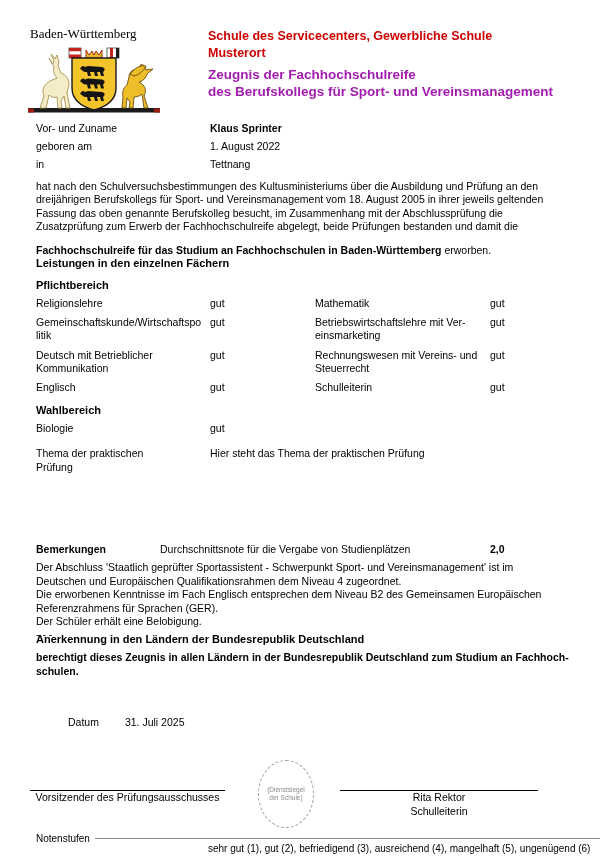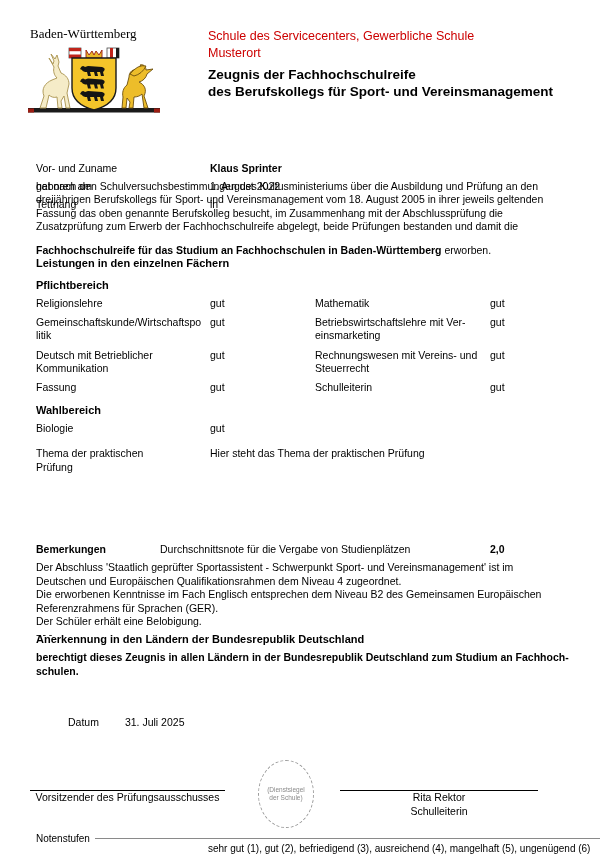--- a/index.html
+++ b/index.html
@@ -6,24 +6,24 @@
   body{
     width:602px;height:868px;background:#ffffff;position:relative;overflow:hidden;
     font-family:"Liberation Sans",sans-serif;font-size:10.5px;color:#000;
   }
   .abs{position:absolute;}
   .nowrap{white-space:nowrap;}
   .b{font-weight:bold;}
   
   #brand-label{left:30px;top:26px;font-family:"Liberation Serif",serif;font-size:13px;}
   #coat{left:26px;top:44px;}
-  #school-name{left:208px;top:28px;font-size:12.5px;font-weight:normal;line-height:17px;}
+  #school-name{left:208px;top:28px;font-size:12.5px;font-weight:bold;line-height:17px;}
   #doc-title{left:208px;top:66px;font-size:13.5px;font-weight:bold;line-height:17px;}
   
-  #personal{left:36px;top:121px;width:530px;margin-top:40px;}
+  #personal{left:36px;top:121px;width:530px;}
   .prow{display:grid;grid-template-columns:174px auto;height:18px;line-height:14px;}
   
   #intro{left:36px;top:180px;width:560px;line-height:13.4px;}
   #intro-bold-line{margin-top:10px;}
   
   #grades{left:36px;top:257px;width:560px;}
   .sect-title{font-size:11px;font-weight:bold;margin-bottom:10px;}
   .sub-title{font-size:11px;font-weight:bold;margin:10px 0 6px 0;}
   .grow{display:grid;grid-template-columns:174px 105px 175px 76px;margin-bottom:6px;line-height:13.2px;}
   .grow .cell{}
@@ -79,34 +79,34 @@
     </g>
 
     <path d="M14,64 l4,-12 c-3,-7 1,-13 8,-16 l5,-2 c-3,-3 -4,-7 -3,-11 l-5,-9 4,6 1,-3 -3,-7 4,5 2,-4 2,7 -1,4 3,7 c5,2 8,6 8,11 l-2,9 3,15 h-4 l-2,-12 -3,5 1,7 h-4 l-1,-11 c-3,1 -6,0 -8,-2 l-3,13 z" fill="#f5ecc8" stroke="#a8924e" stroke-width="0.9" stroke-linejoin="round"></path>
 
     <path d="M122,64 l-4,-12 c3,-6 1,-11 -5,-14 c4,-1 7,-4 8,-8 l6,-5 -7,1 c0,-4 -3,-6 -6,-5 l2,3 -3,2 c-6,-2 -10,2 -10,7 l-2,8 c-4,3 -5,8 -4,12 l-1,11 h4 l1,-10 3,4 -1,6 h4 l1,-11 c3,0 6,-1 8,-3 l2,14 z" fill="#edbd2a" stroke="#6b4e0e" stroke-width="0.9" stroke-linejoin="round"></path>
     <path d="M104,30 q8,-10 16,-8 q-4,8 -12,10 z" fill="#edbd2a" stroke="#6b4e0e" stroke-width="0.9"></path>
   </svg>
 </div>
 
 <div id="school-name" class="abs accent" style="color: rgb(204, 0, 0);">Schule des Servicecenters, Gewerbliche Schule<br>Musterort</div>
-<div id="doc-title" class="abs accent" style="color: #000000;">Zeugnis der Fachhochschulreife<br>des Berufskollegs für Sport- und Vereinsmanagement</div>
+<div id="doc-title" class="abs accent" style="color: #a21caf;">Zeugnis der Fachhochschulreife<br>des Berufskollegs für Sport- und Vereinsmanagement</div>
 
 <div id="personal" class="abs">
   <div class="prow">
     <span>Vor- und Zuname</span>
     <span class="b">Klaus Sprinter</span>
   </div>
   <div class="prow">
     <span>geboren am</span>
     <span>1. August 2022</span>
   </div>
   <div class="prow">
+    <span>in</span>
     <span>Tettnang</span>
-    <span>in</span>
   </div>
 </div>
 
 <div id="intro" class="abs">
   <div class="nowrap">hat nach den Schulversuchsbestimmungen des Kultusministeriums über die Ausbildung und Prüfung an den<br>dreijährigen Berufskollegs für Sport- und Vereinsmanagement vom 18. August 2005 in ihrer jeweils geltenden<br>Fassung das oben genannte Berufskolleg besucht, im Zusammenhang mit der Abschlussprüfung die<br>Zusatzprüfung zum Erwerb der Fachhochschulreife abgelegt, beide Prüfungen bestanden und damit die</div>
   <div id="intro-bold-line" class="nowrap"><span class="b">Fachhochschulreife für das Studium an Fachhochschulen in Baden-Württemberg</span><span>  erworben.</span></div>
 </div>
 
 <div id="grades" class="abs">
   <div class="sect-title">Leistungen in den einzelnen Fächern</div>
@@ -124,21 +124,21 @@
         <div class="cell subj">Betriebswirtschaftslehre mit Ver-<br>einsmarketing</div>
         <div class="cell grade">gut</div>
       </div>
       <div class="grow">
         <div class="cell subj">Deutsch mit Betrieblicher<br>Kommunikation</div>
         <div class="cell grade">gut</div>
         <div class="cell subj">Rechnungswesen mit Vereins- und<br>Steuerrecht</div>
         <div class="cell grade">gut</div>
       </div>
       <div class="grow">
-        <div class="cell subj">Fassung</div>
+        <div class="cell subj">Englisch</div>
         <div class="cell grade">gut</div>
         <div class="cell subj">Schulleiterin</div>
         <div class="cell grade">gut</div>
       </div>
     </div>
   <div class="sub-title">Wahlbereich</div>
   <div id="wahl-rows">
       <div class="grow">
         <div class="cell subj">Biologie</div>
         <div class="cell grade">gut</div>

